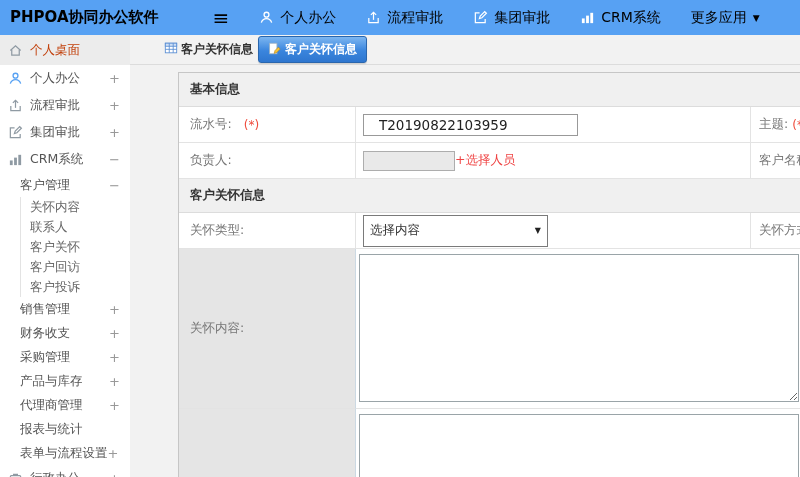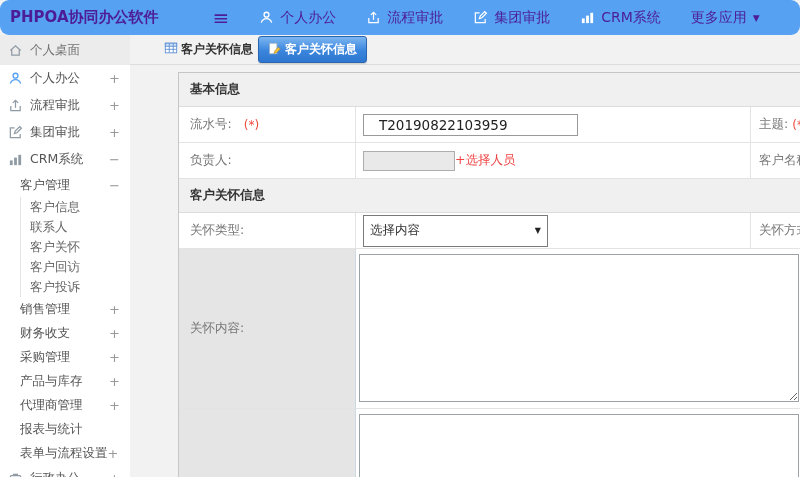--- a/index.html
+++ b/index.html
@@ -1,34 +1,34 @@
 <!DOCTYPE html>
 <html><head>
 <meta charset="utf-8">
 <style>
   * { margin:0; padding:0; box-sizing:border-box; }
   html,body { width:800px; height:477px; overflow:hidden; background:#f2f2f2;
     font-family:"DejaVu Sans","Liberation Sans",sans-serif; }
 
   
-  .topbar { height:35px; background:#57a1f3; display:flex; align-items:center; color:#4c1d95;border-radius:9px; }
+  .topbar { height:35px; background:#57a1f3; display:flex; align-items:center; color:#000000; }
   .brand { font-size:15px; font-weight:bold; padding:0 10px; white-space:nowrap; }
   .hamburger { margin-left:44px; font-size:20px; line-height:1; cursor:pointer; }
   .topnav { display:flex; align-items:center; margin-left:30px; gap:30px; }
   .topnav-item { display:flex; align-items:center; gap:6px; font-size:14px; cursor:pointer; white-space:nowrap; }
   .topnav-item svg { display:block; }
   .caret { font-size:9px; }
 
   
   .layout { display:flex; height:442px; }
 
   
   .sidebar { width:130px; flex:none; background:#fff; font-size:12.5px; color:#555; overflow:hidden; }
   .side-item { display:flex; align-items:center; height:27px; padding:0 10px 0 8px; cursor:pointer; white-space:nowrap; }
-  .side-item.active { background:#ececec; height:30px; color:#737373; }
+  .side-item.active { background:#ececec; height:30px; color:#c2410c; }
   .side-item .sicon { width:15px; height:15px; margin-right:7px; color:#8f9aa3; flex:none; }
   .side-item .sicon.blue { color:#57a1f3; }
   .expander { margin-left:auto; color:#999; font-size:13px; }
   .expander.tight { margin-left:0; }
   .lvl2 { padding-left:20px; height:24px; }
   .sub-group { margin-left:20px; border-left:1px solid #e3e3e3; }
   .lvl3 { padding-left:9px; height:20px; color:#666; }
 
   
   .content { flex:1; background:#f2f2f2; overflow:hidden; position:relative; }
@@ -158,21 +158,21 @@
       <span>CRM系统</span>
       <span class="expander">−</span>
     </div>
 
     <div class="side-item lvl2">
       <span>客户管理</span>
       <span class="expander">−</span>
     </div>
     <div class="sub-group">
       <div class="side-item lvl3">
-          <span>客户信息</span>
+          <span>关怀内容</span>
         </div>
       <div class="side-item lvl3">
           <span>联系人</span>
         </div>
       <div class="side-item lvl3">
           <span>客户关怀</span>
         </div>
       <div class="side-item lvl3">
           <span>客户回访</span>
         </div>

